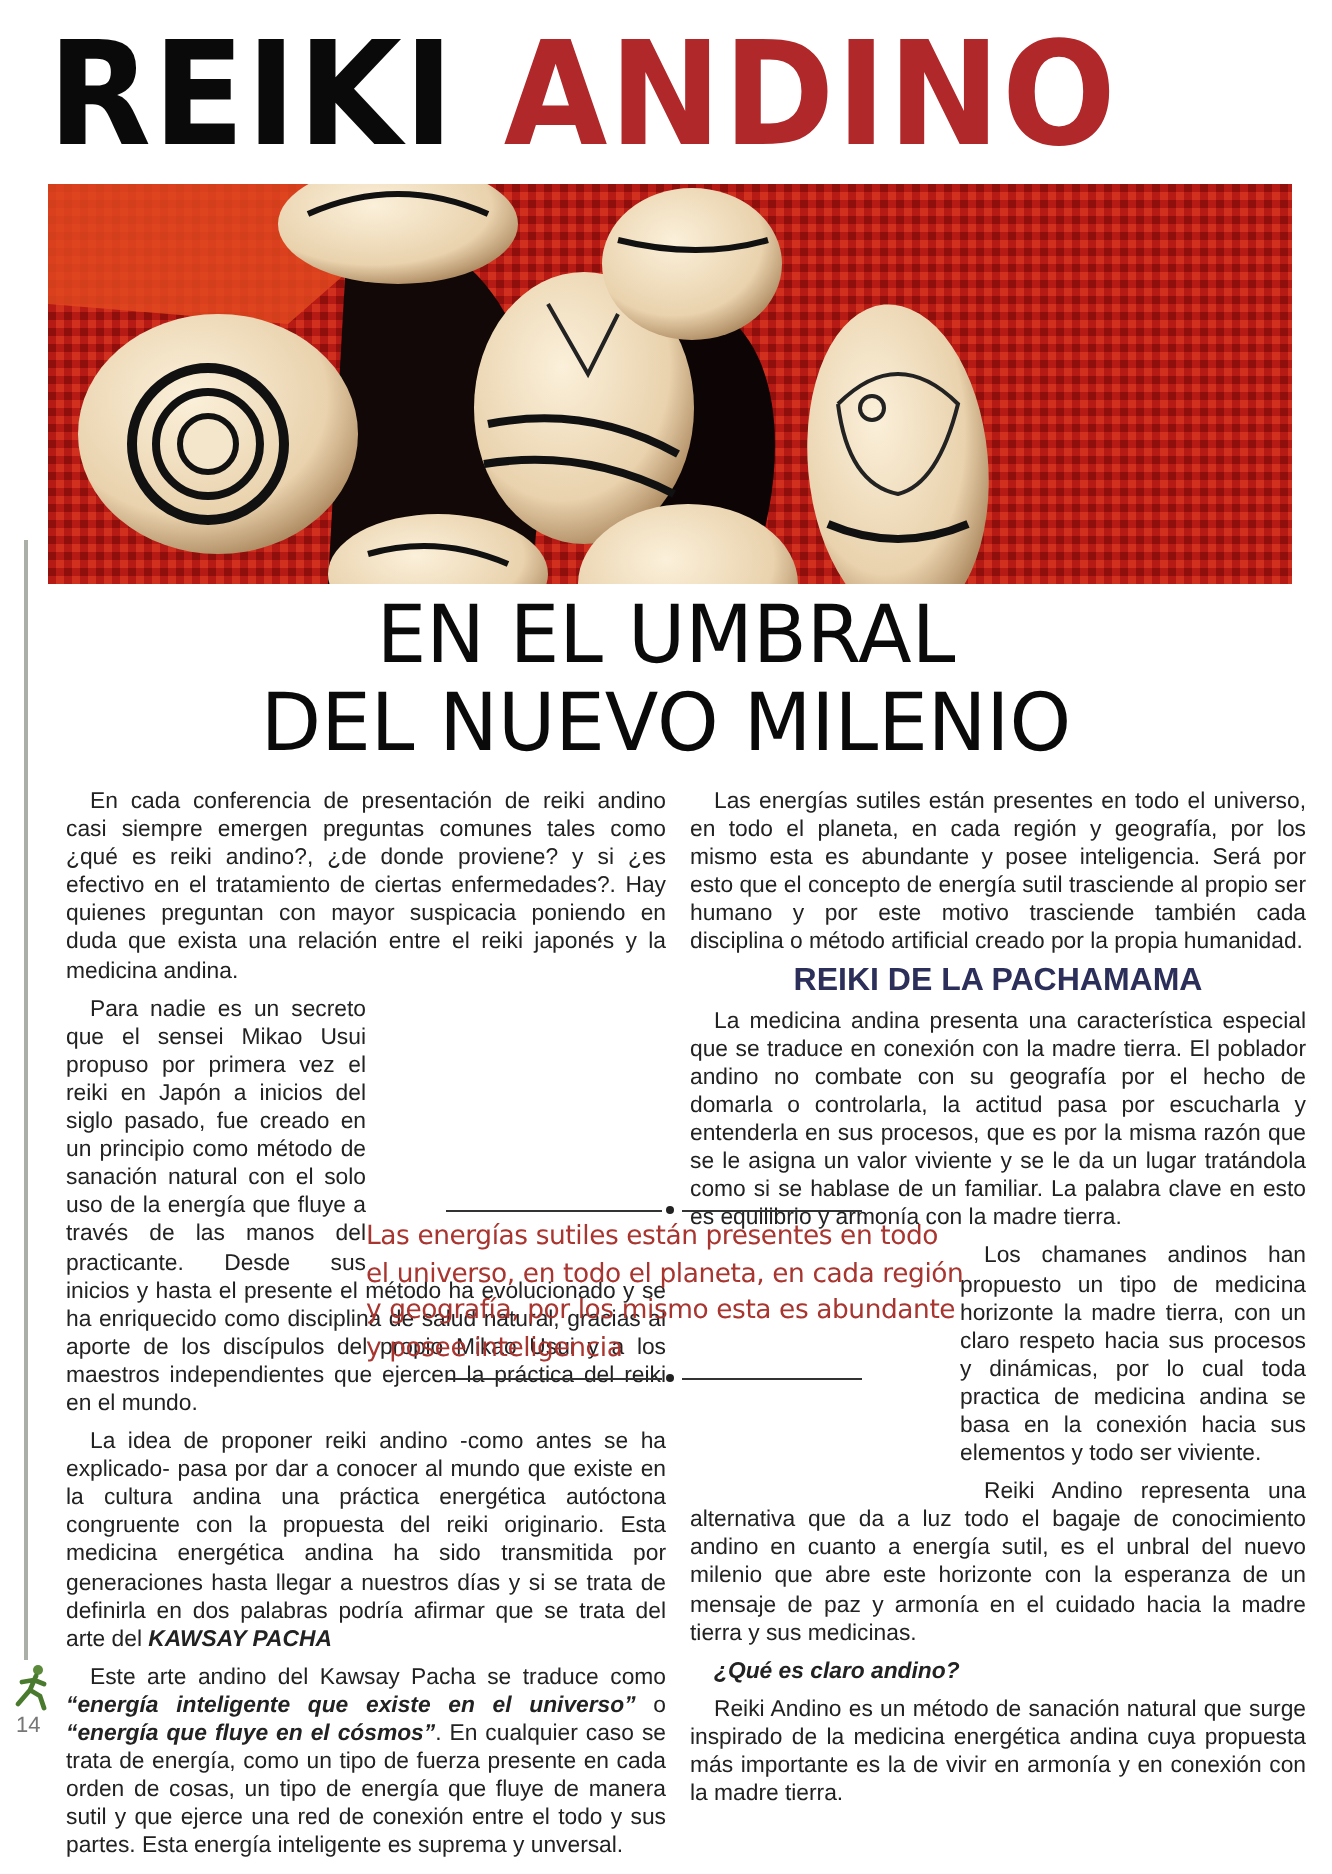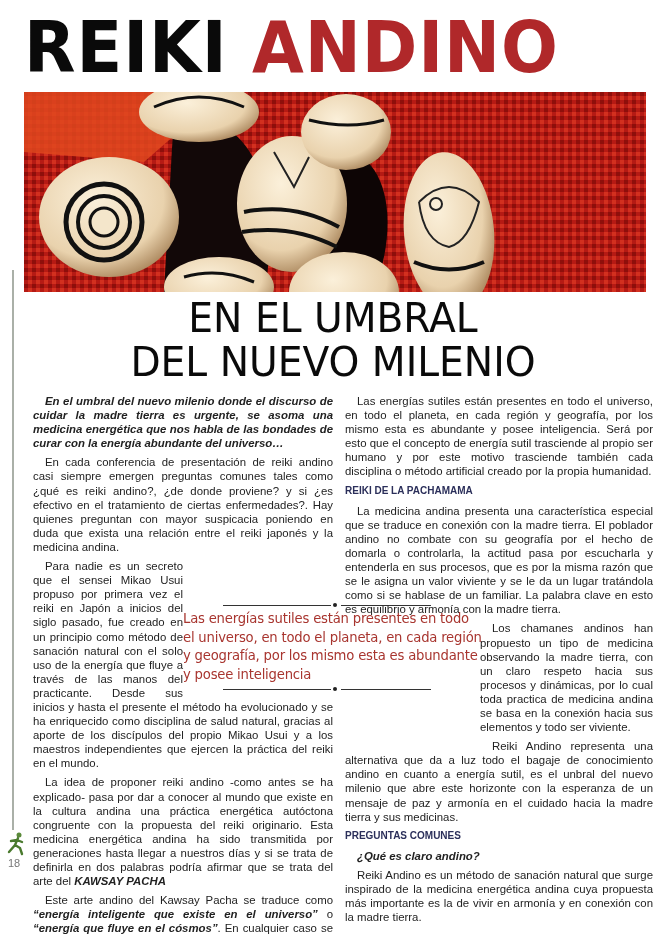--- a/index.html
+++ b/index.html
@@ -14,21 +14,21 @@
 
   .side-line { position:absolute; left:12px; top:270px; width:2px; height:560px; background:#aab0a8; }
 
   .headline { position:absolute; left:0; top:296px; width:666px; text-align:center; font-family:"DejaVu Sans", sans-serif; font-weight:normal; font-size:40px; line-height:44px; color:#0a0a0a; letter-spacing:0px; transform:scaleX(0.98); }
 
   .col { position:absolute; font-size:11.4px; line-height:14.1px; text-align:justify; color:#222; }
   .col p { margin:0 0 5px 0; text-indent:12px; }
   .col p.lead { font-style:italic; font-weight:bold; color:#222; }
   .col1 { left:33px; top:394px; width:300px; }
   .col2 { left:345px; top:394px; width:308px; }
-  .subhead { font-weight:bold; color:#2b2f5a; font-size:10px; margin:4px 0 6px 0; text-indent:0 !important; }
+  .subhead { text-align:center; font-weight:bold; color:#2b2f5a; font-size:16px; margin:4px 0 6px 0; text-indent:0 !important; }
   .q { font-weight:bold; font-style:italic; }
 
   .pullquote { position:absolute; left:183px; top:600px; width:300px; color:#a8352f; font-family:"DejaVu Sans", sans-serif; font-size:13.2px; line-height:18.6px; letter-spacing:-0.2px; }
   .pq-rule { position:relative; height:10px; }
   .pq-rule .l { position:absolute; top:5px; height:1px; background:#333; }
   .pq-rule .dot { position:absolute; top:3px; width:4px; height:4px; border-radius:50%; background:#222; }
 
   .float-gap-left { float:right; width:150px; height:130px; }
   .float-gap-right { float:left; width:135px; height:120px; }
 
@@ -86,34 +86,32 @@
 </div>
 
 <div class="side-line"></div>
 
 <div class="headline">
   <div>EN EL UMBRAL</div>
   <div>DEL NUEVO MILENIO</div>
 </div>
 
 <div class="col col1">
-  <p class="lead">En el umbral del nuevo milenio donde el discurso de cuidar la madre tierra es urgente, se asoma una medicina energética que nos habla de las bondades de curar con la energía abundante del universo…</p>
   <p>En cada conferencia de presentación de reiki andino casi siempre emergen preguntas comunes tales como ¿qué es reiki andino?, ¿de donde proviene? y si ¿es efectivo en el tratamiento de ciertas enfermedades?. Hay quienes preguntan con mayor suspicacia poniendo en duda que exista una relación entre el reiki japonés y la medicina andina.</p>
   <p><span class="float-gap-left"></span><span>Para nadie es un secreto que el sensei Mikao Usui propuso por primera vez el reiki en Japón a inicios del siglo pasado, fue creado en un principio como método de sanación natural con el solo uso de la energía que fluye a través de las manos del practicante. Desde sus inicios y hasta el presente el método ha evolucionado y se ha enriquecido como disciplina de salud natural, gracias al aporte de los discípulos del propio Mikao Usui y a los maestros independientes que ejercen la práctica del reiki en el mundo.</span></p>
   <p><span>La idea de proponer reiki andino -como antes se ha explicado- pasa por dar a conocer al mundo que existe en la cultura andina una práctica energética autóctona congruente con la propuesta del reiki originario. Esta medicina energética andina ha sido transmitida por generaciones hasta llegar a nuestros días y si se trata de definirla en dos palabras podría afirmar que se trata del arte del </span><b><i>KAWSAY PACHA</i></b></p>
   <p><span>Este arte andino del Kawsay Pacha se traduce como </span><span class="q">“energía inteligente que existe en el universo”</span><span> o </span><span class="q">“energía que fluye en el cósmos”</span><span>. En cualquier caso se trata de energía, como un tipo de fuerza presente en cada orden de cosas, un tipo de energía que fluye de manera sutil y que ejerce una red de conexión entre el todo y sus partes. Esta energía inteligente es suprema y unversal.</span></p>
 </div>
 
 <div class="col col2">
   <p>Las energías sutiles están presentes en todo el universo, en todo el planeta, en cada región y geografía, por los mismo esta es abundante y posee inteligencia. Será por esto que el concepto de energía sutil trasciende al propio ser humano y por este motivo trasciende también cada disciplina o método artificial creado por la propia humanidad.</p>
   <div class="subhead">REIKI DE LA PACHAMAMA</div>
   <p><span>La medicina andina presenta una característica especial que se traduce en conexión con la madre tierra. El poblador andino no combate con su geografía por el hecho de domarla o controlarla, la actitud pasa por escucharla y entenderla en sus procesos, que es por la misma razón que se le asigna un valor viviente y se le da un lugar tratándola como si se hablase de un familiar. La palabra clave en esto es equilibrio y armonía con la madre tierra.</span></p>
-  <p><span class="float-gap-right"></span><span>Los chamanes andinos han propuesto un tipo de medicina observando la madre tierra, con un claro respeto hacia sus procesos y dinámicas, por lo cual toda practica de medicina andina se basa en la conexión hacia sus elementos y todo ser viviente.</span></p>
+  <p><span class="float-gap-right"></span><span>Los chamanes andinos han propuesto un tipo de medicina horizonte la madre tierra, con un claro respeto hacia sus procesos y dinámicas, por lo cual toda practica de medicina andina se basa en la conexión hacia sus elementos y todo ser viviente.</span></p>
   <p>Reiki Andino representa una alternativa que da a luz todo el bagaje de conocimiento andino en cuanto a energía sutil, es el unbral del nuevo milenio que abre este horizonte con la esperanza de un mensaje de paz y armonía en el cuidado hacia la madre tierra y sus medicinas.</p>
-  <div class="subhead">PREGUNTAS COMUNES</div>
   <p class="q">¿Qué es claro andino?</p>
   <p>Reiki Andino es un método de sanación natural que surge inspirado de la medicina energética andina cuya propuesta más importante es la de vivir en armonía y en conexión con la madre tierra.</p>
 </div>
 
 <div class="pullquote">
   <div class="pq-rule">
     <span class="l" style="left:40px;width:108px"></span>
       <span class="dot" style="left:150px"></span>
       <span class="l" style="left:158px;width:90px"></span>
   </div>
@@ -122,13 +120,13 @@
     <span class="l" style="left:40px;width:108px"></span>
       <span class="dot" style="left:150px"></span>
       <span class="l" style="left:158px;width:90px"></span>
   </div>
 </div>
 
 <svg class="runner-icon" viewBox="0 0 20 24">
   <circle cx="13" cy="3" r="2.5" fill="#5a8a3a"></circle>
   <path d="M12,6 L9,13 L3,20 M9,13 L14,16 L16,22 M11,8 L16,10 M11,8 L5,9" stroke="#4a7a2e" stroke-width="2.4" fill="none" stroke-linecap="round"></path>
 </svg>
-<div class="page-num">18</div>
+<div class="page-num">14</div>
 
 </body></html>

